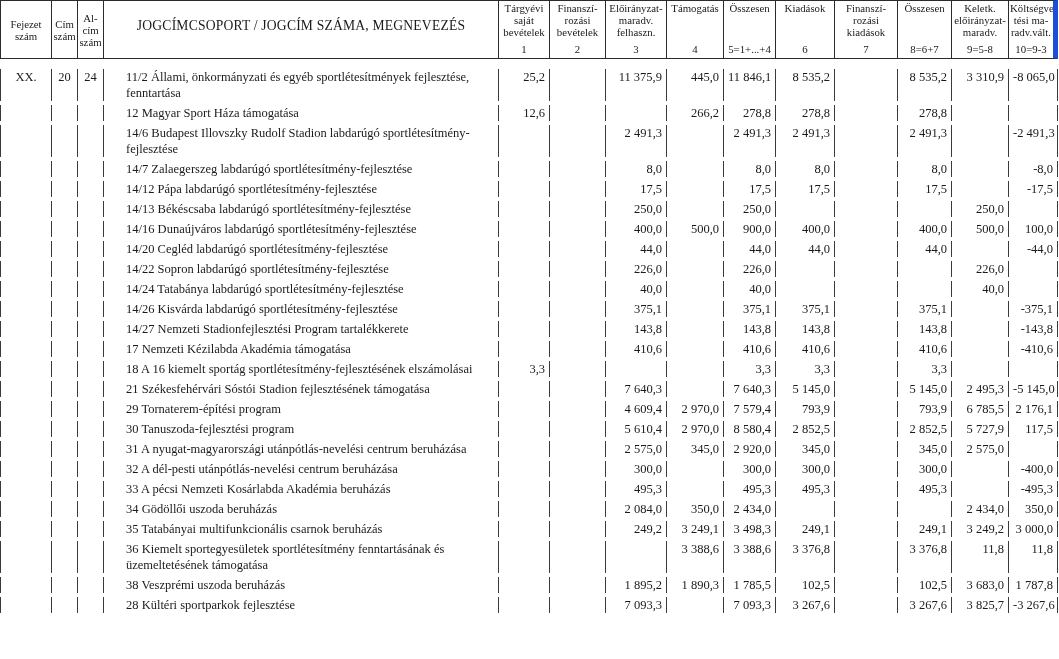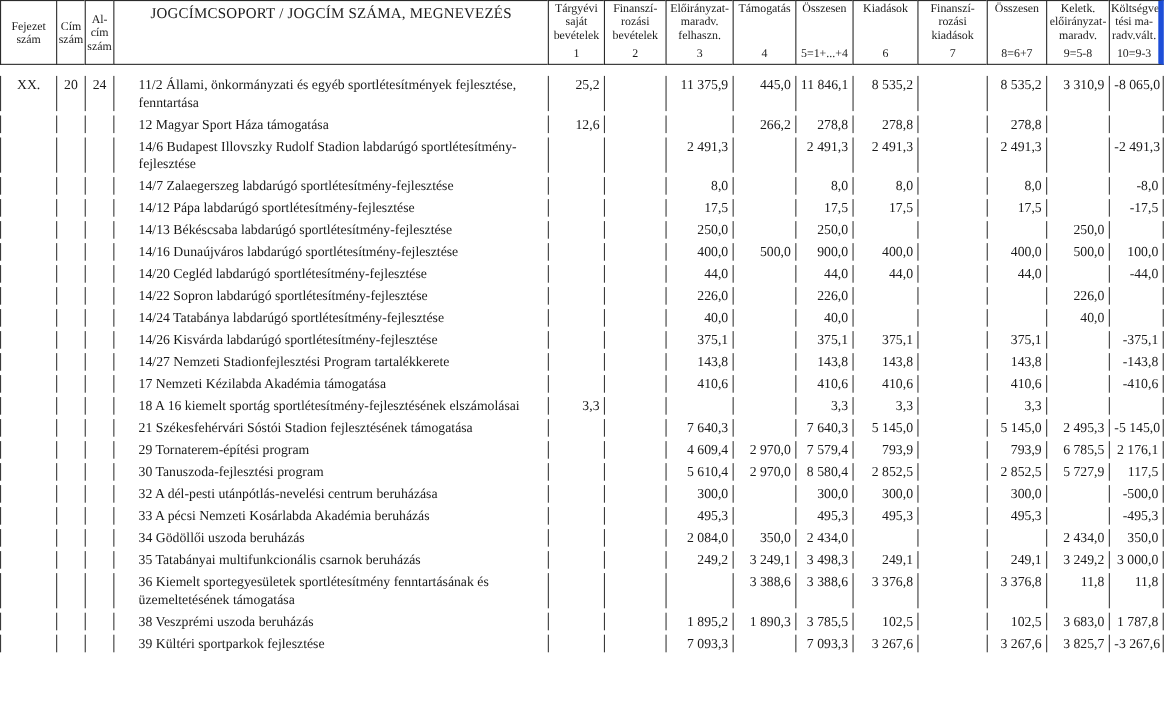--- a/index.html
+++ b/index.html
@@ -13,21 +13,21 @@
     width:1058px; margin-top:-4px;
   }
   th, td { padding:0; vertical-align:top; font-weight:normal; overflow:hidden; }
   thead th {
     border-top:1.2px solid #2b2b2b; border-bottom:1.2px solid #2b2b2b;
     border-left:1px solid #2b2b2b; height:57px; background:#fff;
   }
   thead th:last-child { border-right:5px solid #1d4ed8; }
   .hl { display:flex; align-items:center; justify-content:center; height:100%;
         white-space:pre-line; font-size:10.8px; line-height:12px; text-align:center; }
-  .ht { padding-top:3px; text-align:center; font-size:13.6px; line-height:15px;
+  .ht { padding-top:17px; text-align:center; font-size:13.6px; line-height:15px;
         letter-spacing:0.2px; }
   .hw { display:flex; flex-direction:column; justify-content:space-between;
         height:100%; box-sizing:border-box; padding:2px 1px;
         font-size:10.8px; line-height:11.8px; text-align:center; white-space:pre-line; }
   .hw .code { white-space:nowrap; }
   tbody td { border-left:1px solid #3a3a3a; }
   tbody tr td:last-child { border-right:1px solid #3a3a3a;margin-left:12px; }
   tbody tr.gap td { border:none; height:2px; }
   td.c-center { text-align:center; font-size:12.5px; line-height:16px; }
   td.c-name  { text-align:left; padding:0 6px 0 22px; font-size:12.5px; line-height:16px; }
@@ -389,31 +389,47 @@
     <td class="c-num">2 852,5</td>
     <td class="c-num"></td>
     <td class="c-num">2 852,5</td>
     <td class="c-num">5 727,9</td>
     <td class="c-num">117,5</td>
   </tr>
         <tr>
     <td class="c-center"></td>
     <td class="c-center"></td>
     <td class="c-center"></td>
+    <td class="c-name">31 A nyugat-magyarországi utánpótlás-nevelési centrum beruházása</td>
+    <td class="c-num"></td>
+    <td class="c-num"></td>
+    <td class="c-num">2 575,0</td>
+    <td class="c-num">345,0</td>
+    <td class="c-num">2 920,0</td>
+    <td class="c-num">345,0</td>
+    <td class="c-num"></td>
+    <td class="c-num">345,0</td>
+    <td class="c-num">2 575,0</td>
+    <td class="c-num"></td>
+  </tr>
+        <tr>
+    <td class="c-center"></td>
+    <td class="c-center"></td>
+    <td class="c-center"></td>
     <td class="c-name">32 A dél-pesti utánpótlás-nevelési centrum beruházása</td>
     <td class="c-num"></td>
     <td class="c-num"></td>
     <td class="c-num">300,0</td>
     <td class="c-num"></td>
     <td class="c-num">300,0</td>
     <td class="c-num">300,0</td>
     <td class="c-num"></td>
     <td class="c-num">300,0</td>
     <td class="c-num"></td>
-    <td class="c-num">-500,0</td>
+    <td class="c-num">-400,0</td>
   </tr>
         <tr>
     <td class="c-center"></td>
     <td class="c-center"></td>
     <td class="c-center"></td>
     <td class="c-name">33 A pécsi Nemzeti Kosárlabda Akadémia beruházás</td>
     <td class="c-num"></td>
     <td class="c-num"></td>
     <td class="c-num">495,3</td>
     <td class="c-num"></td>
@@ -474,32 +490,32 @@
   </tr>
         <tr>
     <td class="c-center"></td>
     <td class="c-center"></td>
     <td class="c-center"></td>
     <td class="c-name">38 Veszprémi uszoda beruházás</td>
     <td class="c-num"></td>
     <td class="c-num"></td>
     <td class="c-num">1 895,2</td>
     <td class="c-num">1 890,3</td>
-    <td class="c-num">3 785,5</td>
+    <td class="c-num">1 785,5</td>
     <td class="c-num">102,5</td>
     <td class="c-num"></td>
     <td class="c-num">102,5</td>
     <td class="c-num">3 683,0</td>
     <td class="c-num">1 787,8</td>
   </tr>
         <tr>
     <td class="c-center"></td>
     <td class="c-center"></td>
     <td class="c-center"></td>
-    <td class="c-name">39 Kültéri sportparkok fejlesztése</td>
+    <td class="c-name">28 Kültéri sportparkok fejlesztése</td>
     <td class="c-num"></td>
     <td class="c-num"></td>
     <td class="c-num">7 093,3</td>
     <td class="c-num"></td>
     <td class="c-num">7 093,3</td>
     <td class="c-num">3 267,6</td>
     <td class="c-num"></td>
     <td class="c-num">3 267,6</td>
     <td class="c-num">3 825,7</td>
     <td class="c-num">-3 267,6</td>

